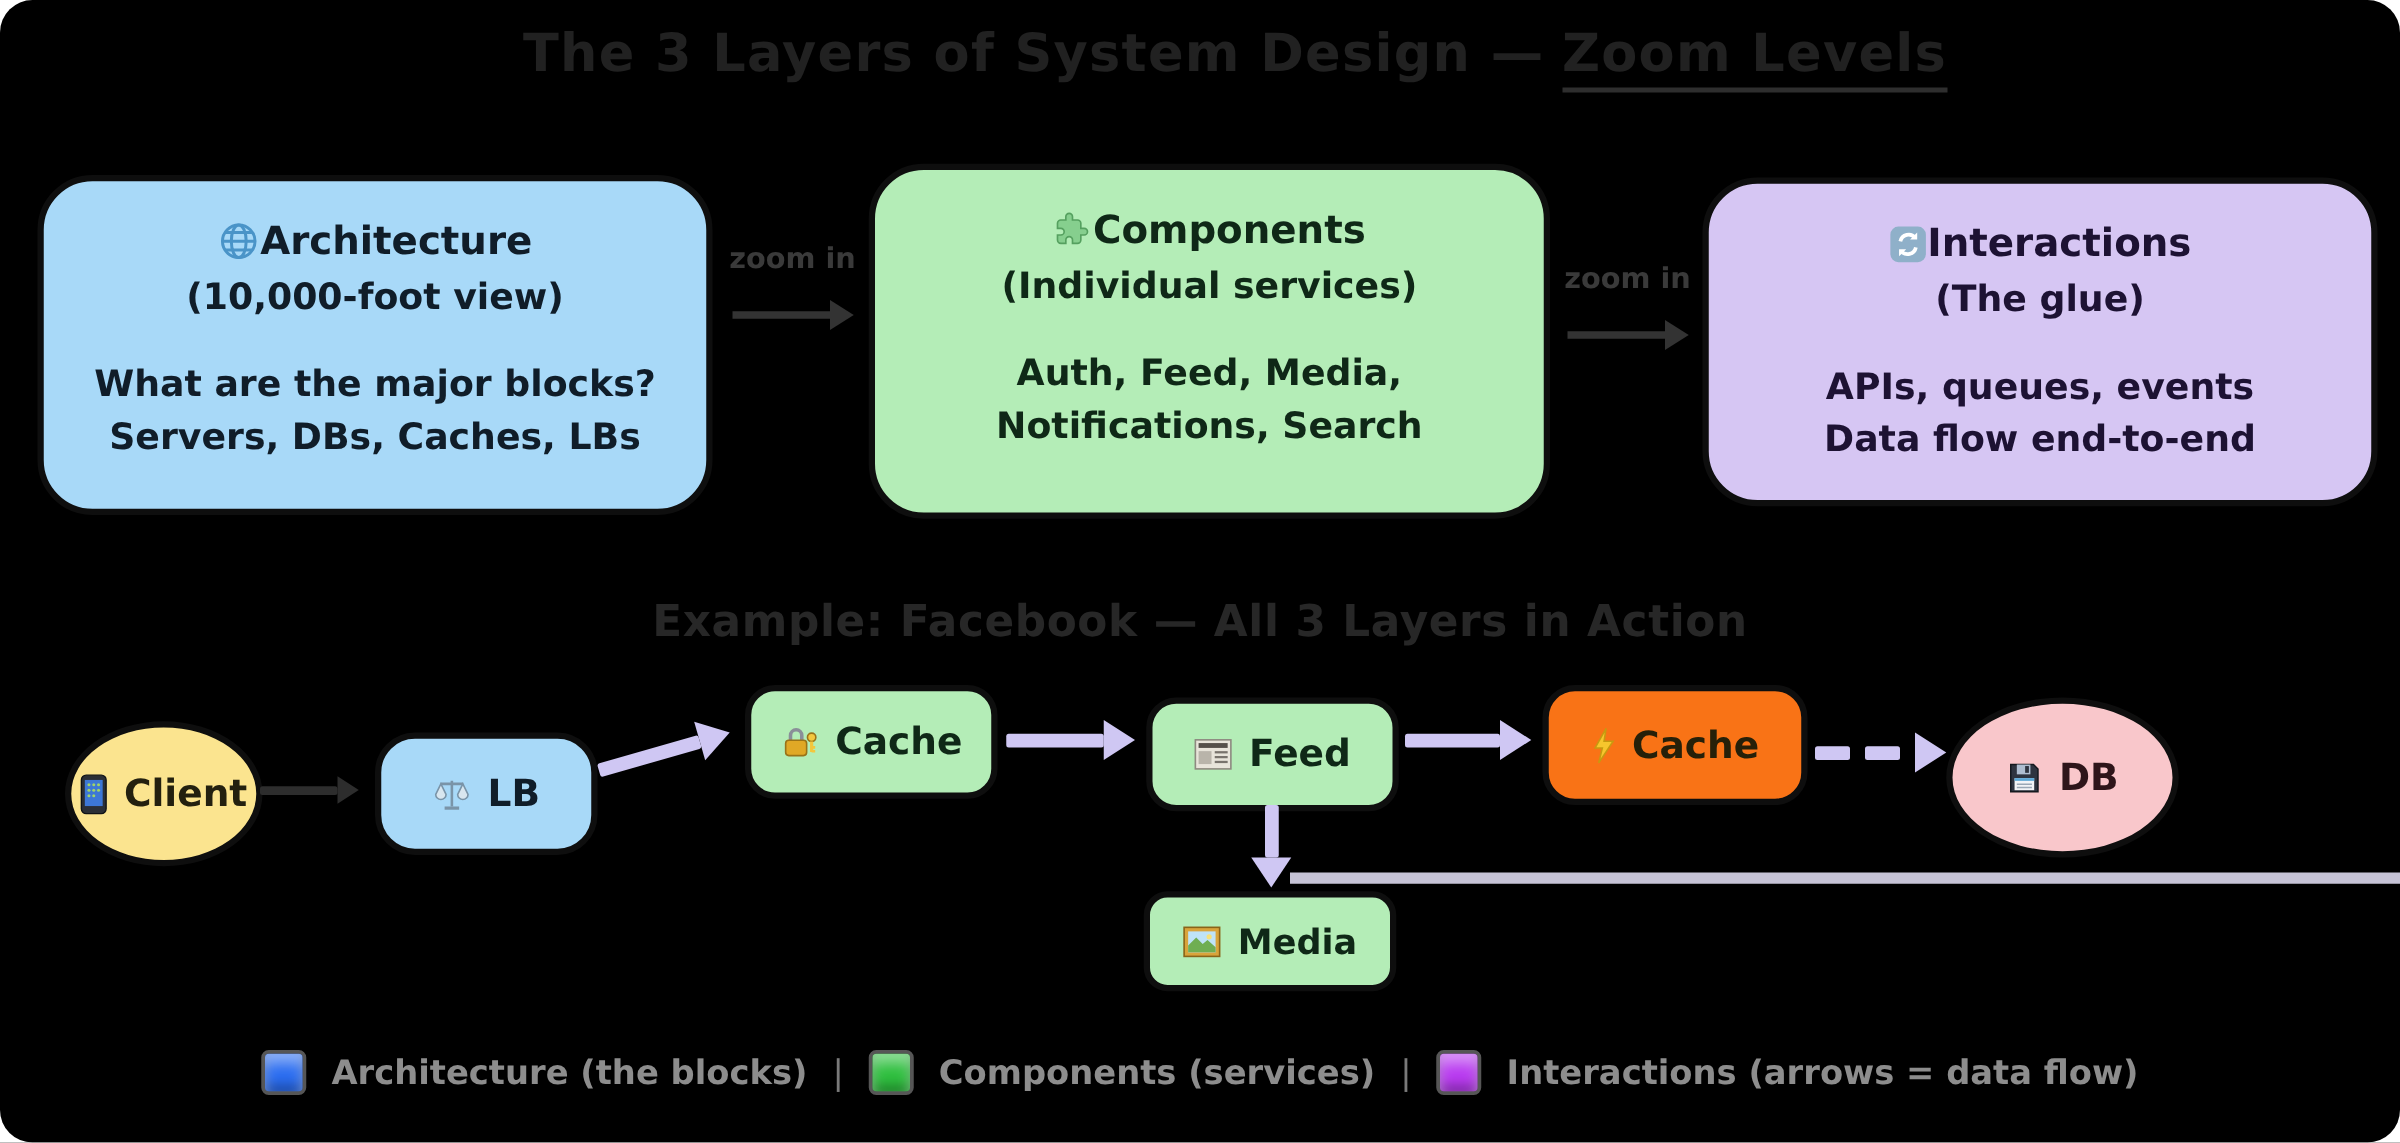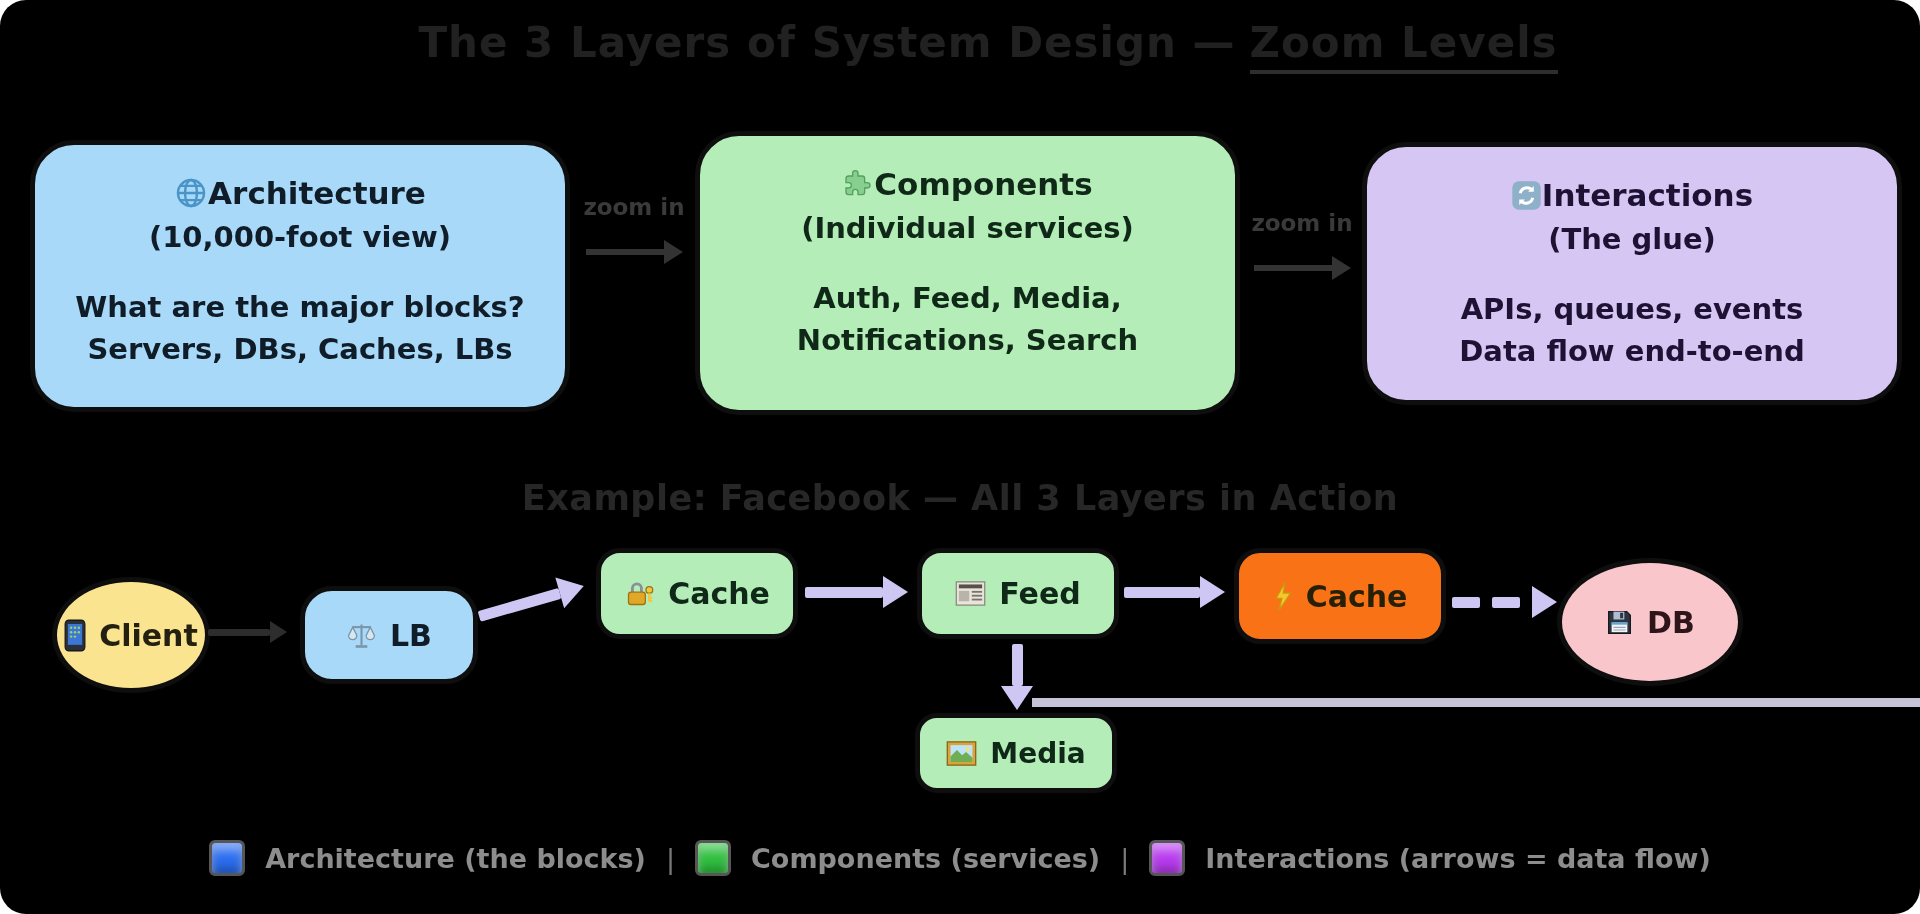--- a/index.html
+++ b/index.html
@@ -199,21 +199,21 @@
         <svg viewBox="0 0 24 22" width="31" height="29">
           <path d="M6.5 10V7a3.5 3.5 0 0 1 7 0v3" stroke="#8a8f98" stroke-width="2.2" fill="none"></path>
           <rect x="3.5" y="10" width="13" height="9.5" rx="2" fill="#e0a826" stroke="#9a7318"></rect>
           <circle cx="19.6" cy="8.2" r="2.6" fill="#f3c73d" stroke="#9a7318"></circle>
           <path d="M19.6 10.8v6.4" stroke="#f3c73d" stroke-width="2"></path>
           <path d="M19.6 14.4h2.2M19.6 16.8h2.2" stroke="#f3c73d" stroke-width="1.6"></path>
         </svg>
       </span>
     <span>Cache</span>
   </div>
-  <div class="node" id="node-feed" style="background: rgb(180, 237, 183);">
+  <div class="node" id="node-feed" style="background: rgb(180, 237, 183); margin-top: 10px;">
     <span class="icon">
         <svg viewBox="0 0 24 20" width="31" height="27">
           <rect x="1" y="1" width="22" height="18" fill="#e8e4da" stroke="#8e8a80"></rect>
           <rect x="3" y="3" width="18" height="3" fill="#55504a"></rect>
           <rect x="3" y="8" width="8" height="8" fill="#b9b4aa"></rect>
           <g fill="#78736c">
             <rect x="13" y="8" width="8" height="1.4"></rect>
             <rect x="13" y="11" width="8" height="1.4"></rect>
             <rect x="13" y="14" width="8" height="1.4"></rect>
           </g>
@@ -235,21 +235,21 @@
           <path d="M3 3h15l3 3v15H3z" fill="#2e3440" stroke="#14181e"></path>
           <rect x="7" y="3" width="9" height="6.5" fill="#aebdd0"></rect>
           <rect x="12.5" y="4" width="2.5" height="4.5" fill="#2e3440"></rect>
           <rect x="5.5" y="12" width="13" height="8" fill="#f2f4f7"></rect>
           <rect x="5.5" y="12" width="13" height="1.8" fill="#5aa7d6"></rect>
           <path d="M7 16h10M7 18.2h10" stroke="#9aa7b5" stroke-width="1"></path>
         </svg>
       </span>
     <span>DB</span>
   </div>
-  <div class="node" id="node-media" style="background: rgb(180, 237, 183);">
+  <div class="node" id="node-media" style="background: rgb(180, 237, 183); border-radius: 19px;">
     <span class="icon">
         <svg viewBox="0 0 24 20" width="31" height="27">
           <rect x="1" y="1" width="22" height="18" fill="#d9a43b" stroke="#8a6418"></rect>
           <rect x="3.5" y="3.5" width="17" height="13" fill="#bfe3f7"></rect>
           <path d="M3.5 16.5v-4.2l5-5 4 4 3-2.5 5 4.5v3.2z" fill="#6fae52"></path>
           <circle cx="16.5" cy="6.8" r="1.6" fill="#f6e27a"></circle>
         </svg>
       </span>
     <span>Media</span>
   </div>

